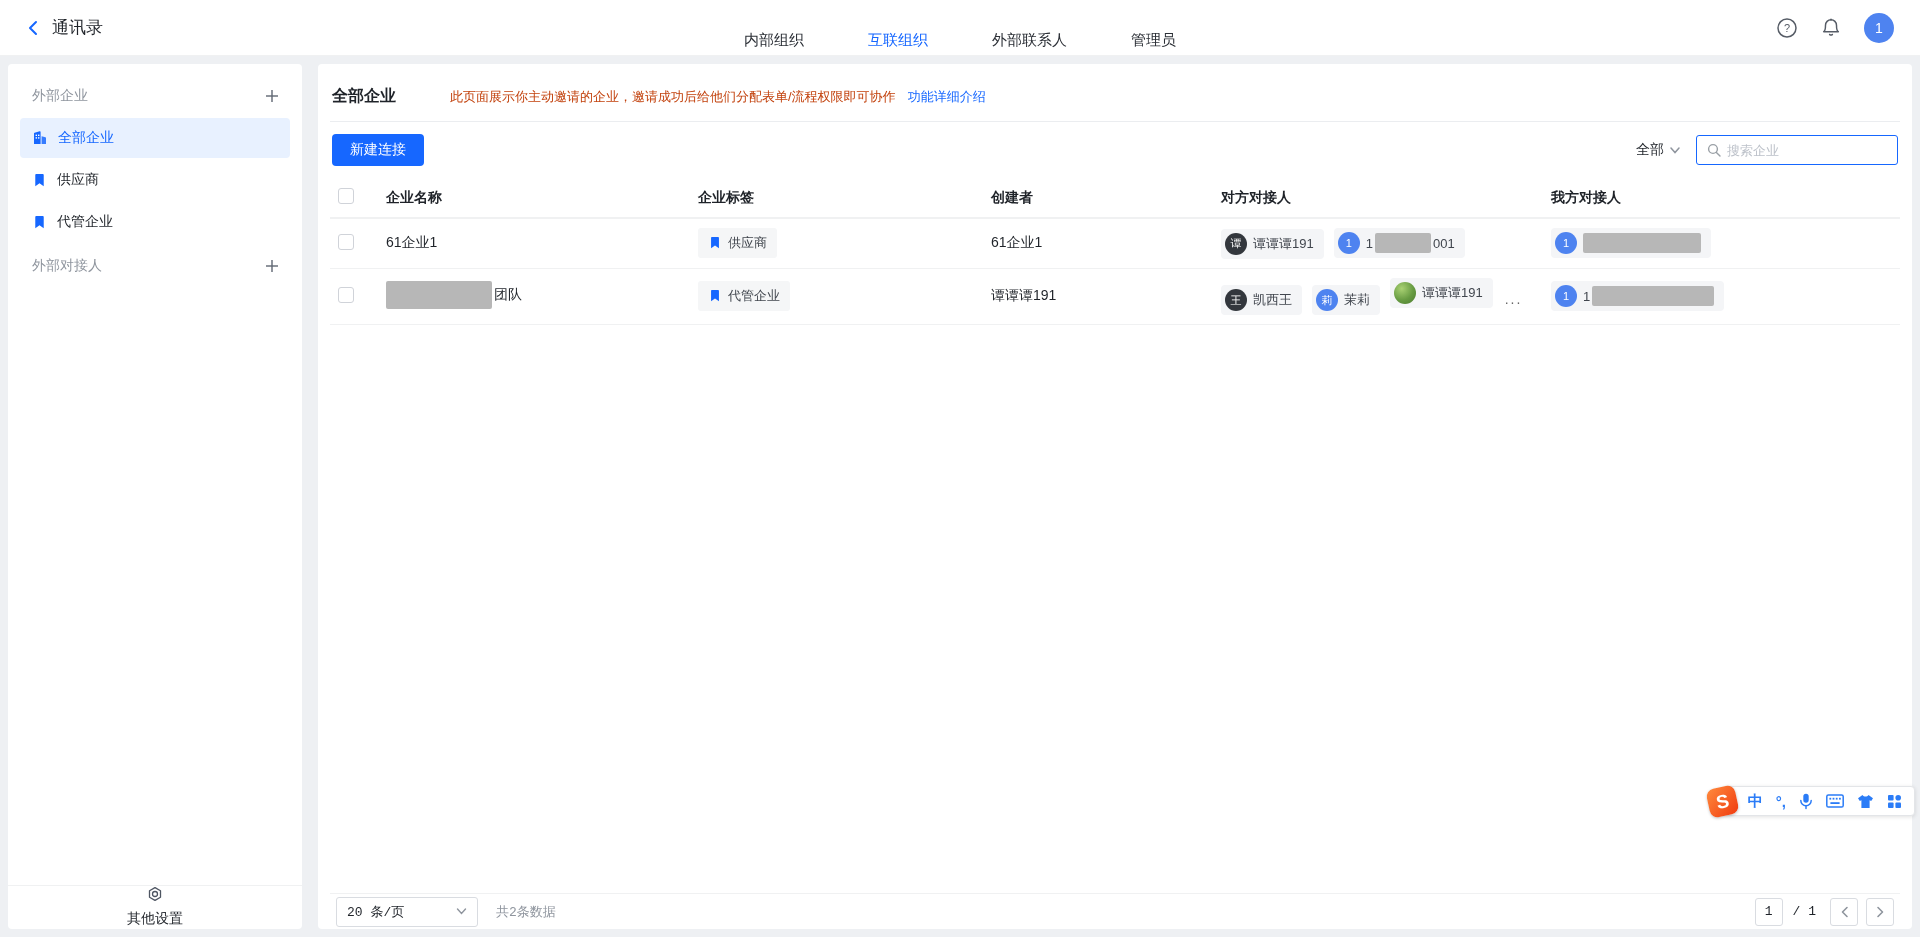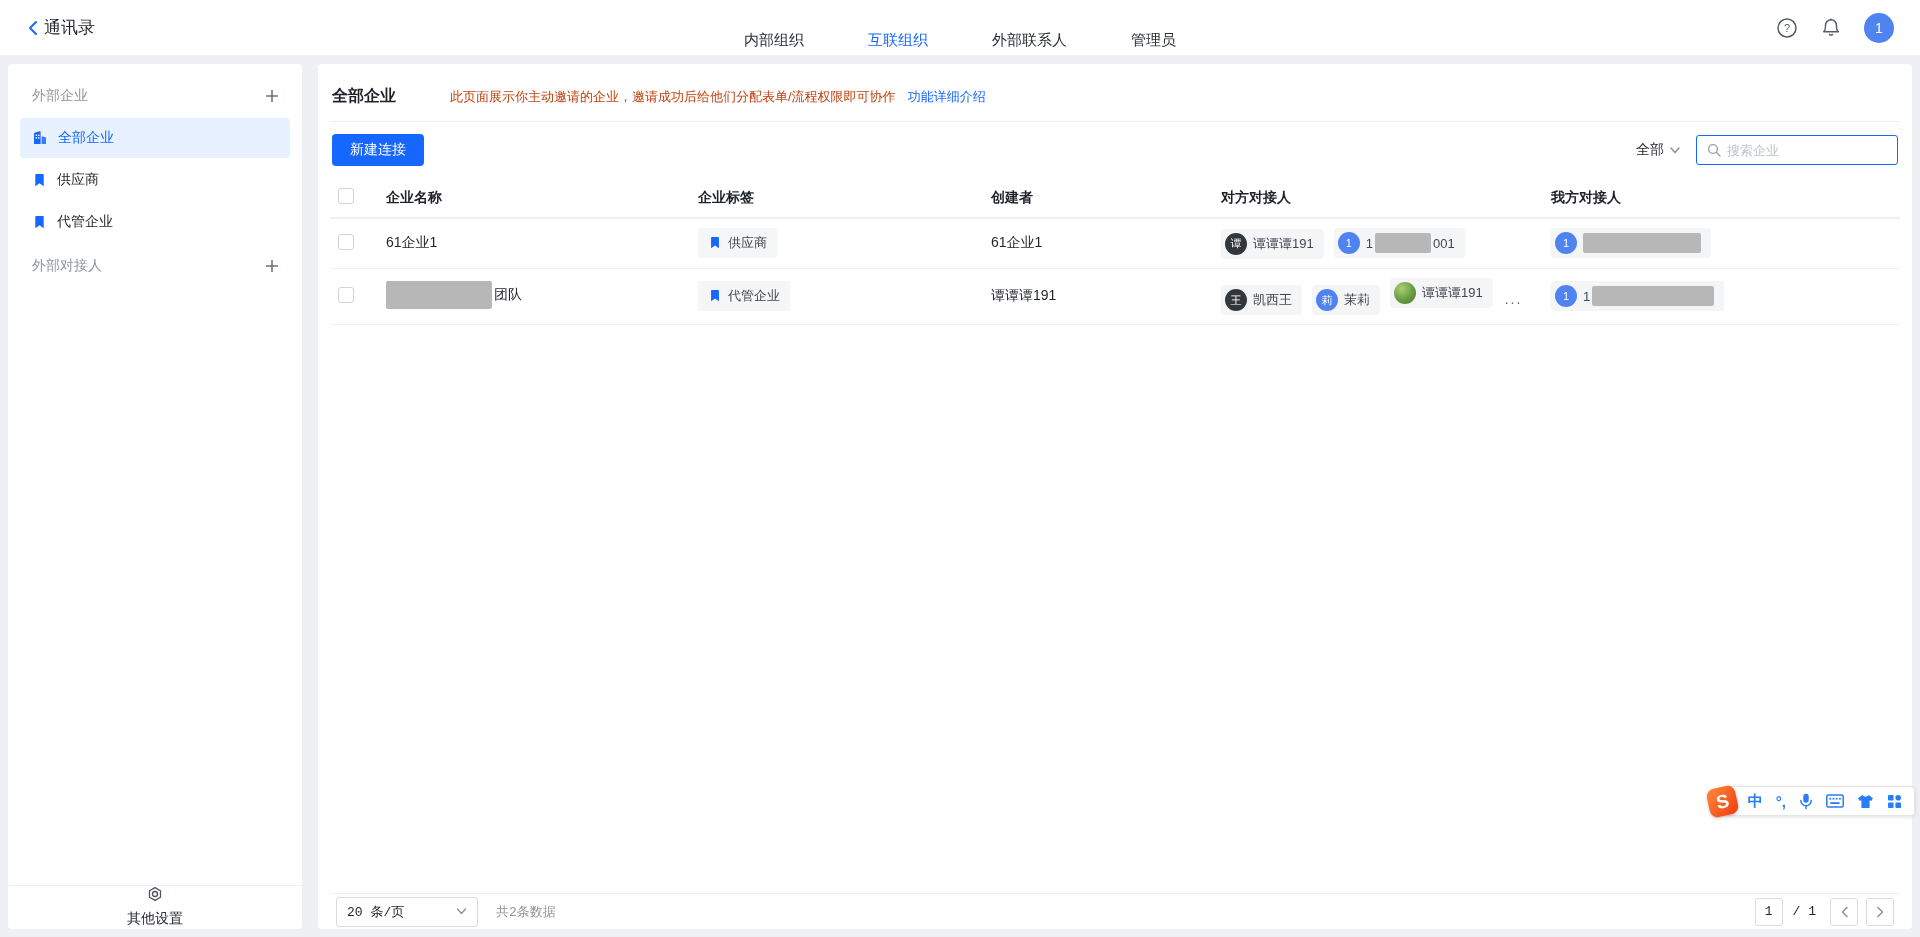--- a/index.html
+++ b/index.html
@@ -3,21 +3,21 @@
 <meta charset="utf-8">
 <style>
   * { margin:0; padding:0; box-sizing:border-box; }
   html,body { width:1920px; height:937px; overflow:hidden;
     font-family:"Liberation Sans","DejaVu Sans",sans-serif;
     background:#eef0f3; color:#1f2329; font-size:14px; }
 
   
   .topbar { position:relative; height:56px; background:#fff; display:flex;
     align-items:center; padding:0 26px; border-bottom:1px solid #f0f1f2; }
-  .back-title { display:flex; align-items:center; gap:4px; cursor:pointer; }
+  .back-title { display:flex; align-items:center; gap:12px; cursor:pointer; }
   .back-title .title { font-size:17px; font-weight:500; color:#1f2329; }
   .tabs { position:absolute; left:0; right:0; top:12px; height:56px;
     display:flex; justify-content:center; gap:64px; pointer-events:none; }
   .tab { pointer-events:auto; position:relative; display:flex; align-items:center;
     font-size:15px; color:#2b2f36; cursor:pointer; height:56px; }
   .tab.active { color:#1667ff; font-weight:500; }
   .tab.active::after { content:""; position:absolute; left:-12px; right:-12px;
     bottom:0; height:3px; background:#1667ff; border-radius:2px; }
   .topbar-right { margin-left:auto; display:flex; align-items:center; gap:22px; }
   .round-avatar { width:30px; height:30px; border-radius:50%; background:#4e83f0;

